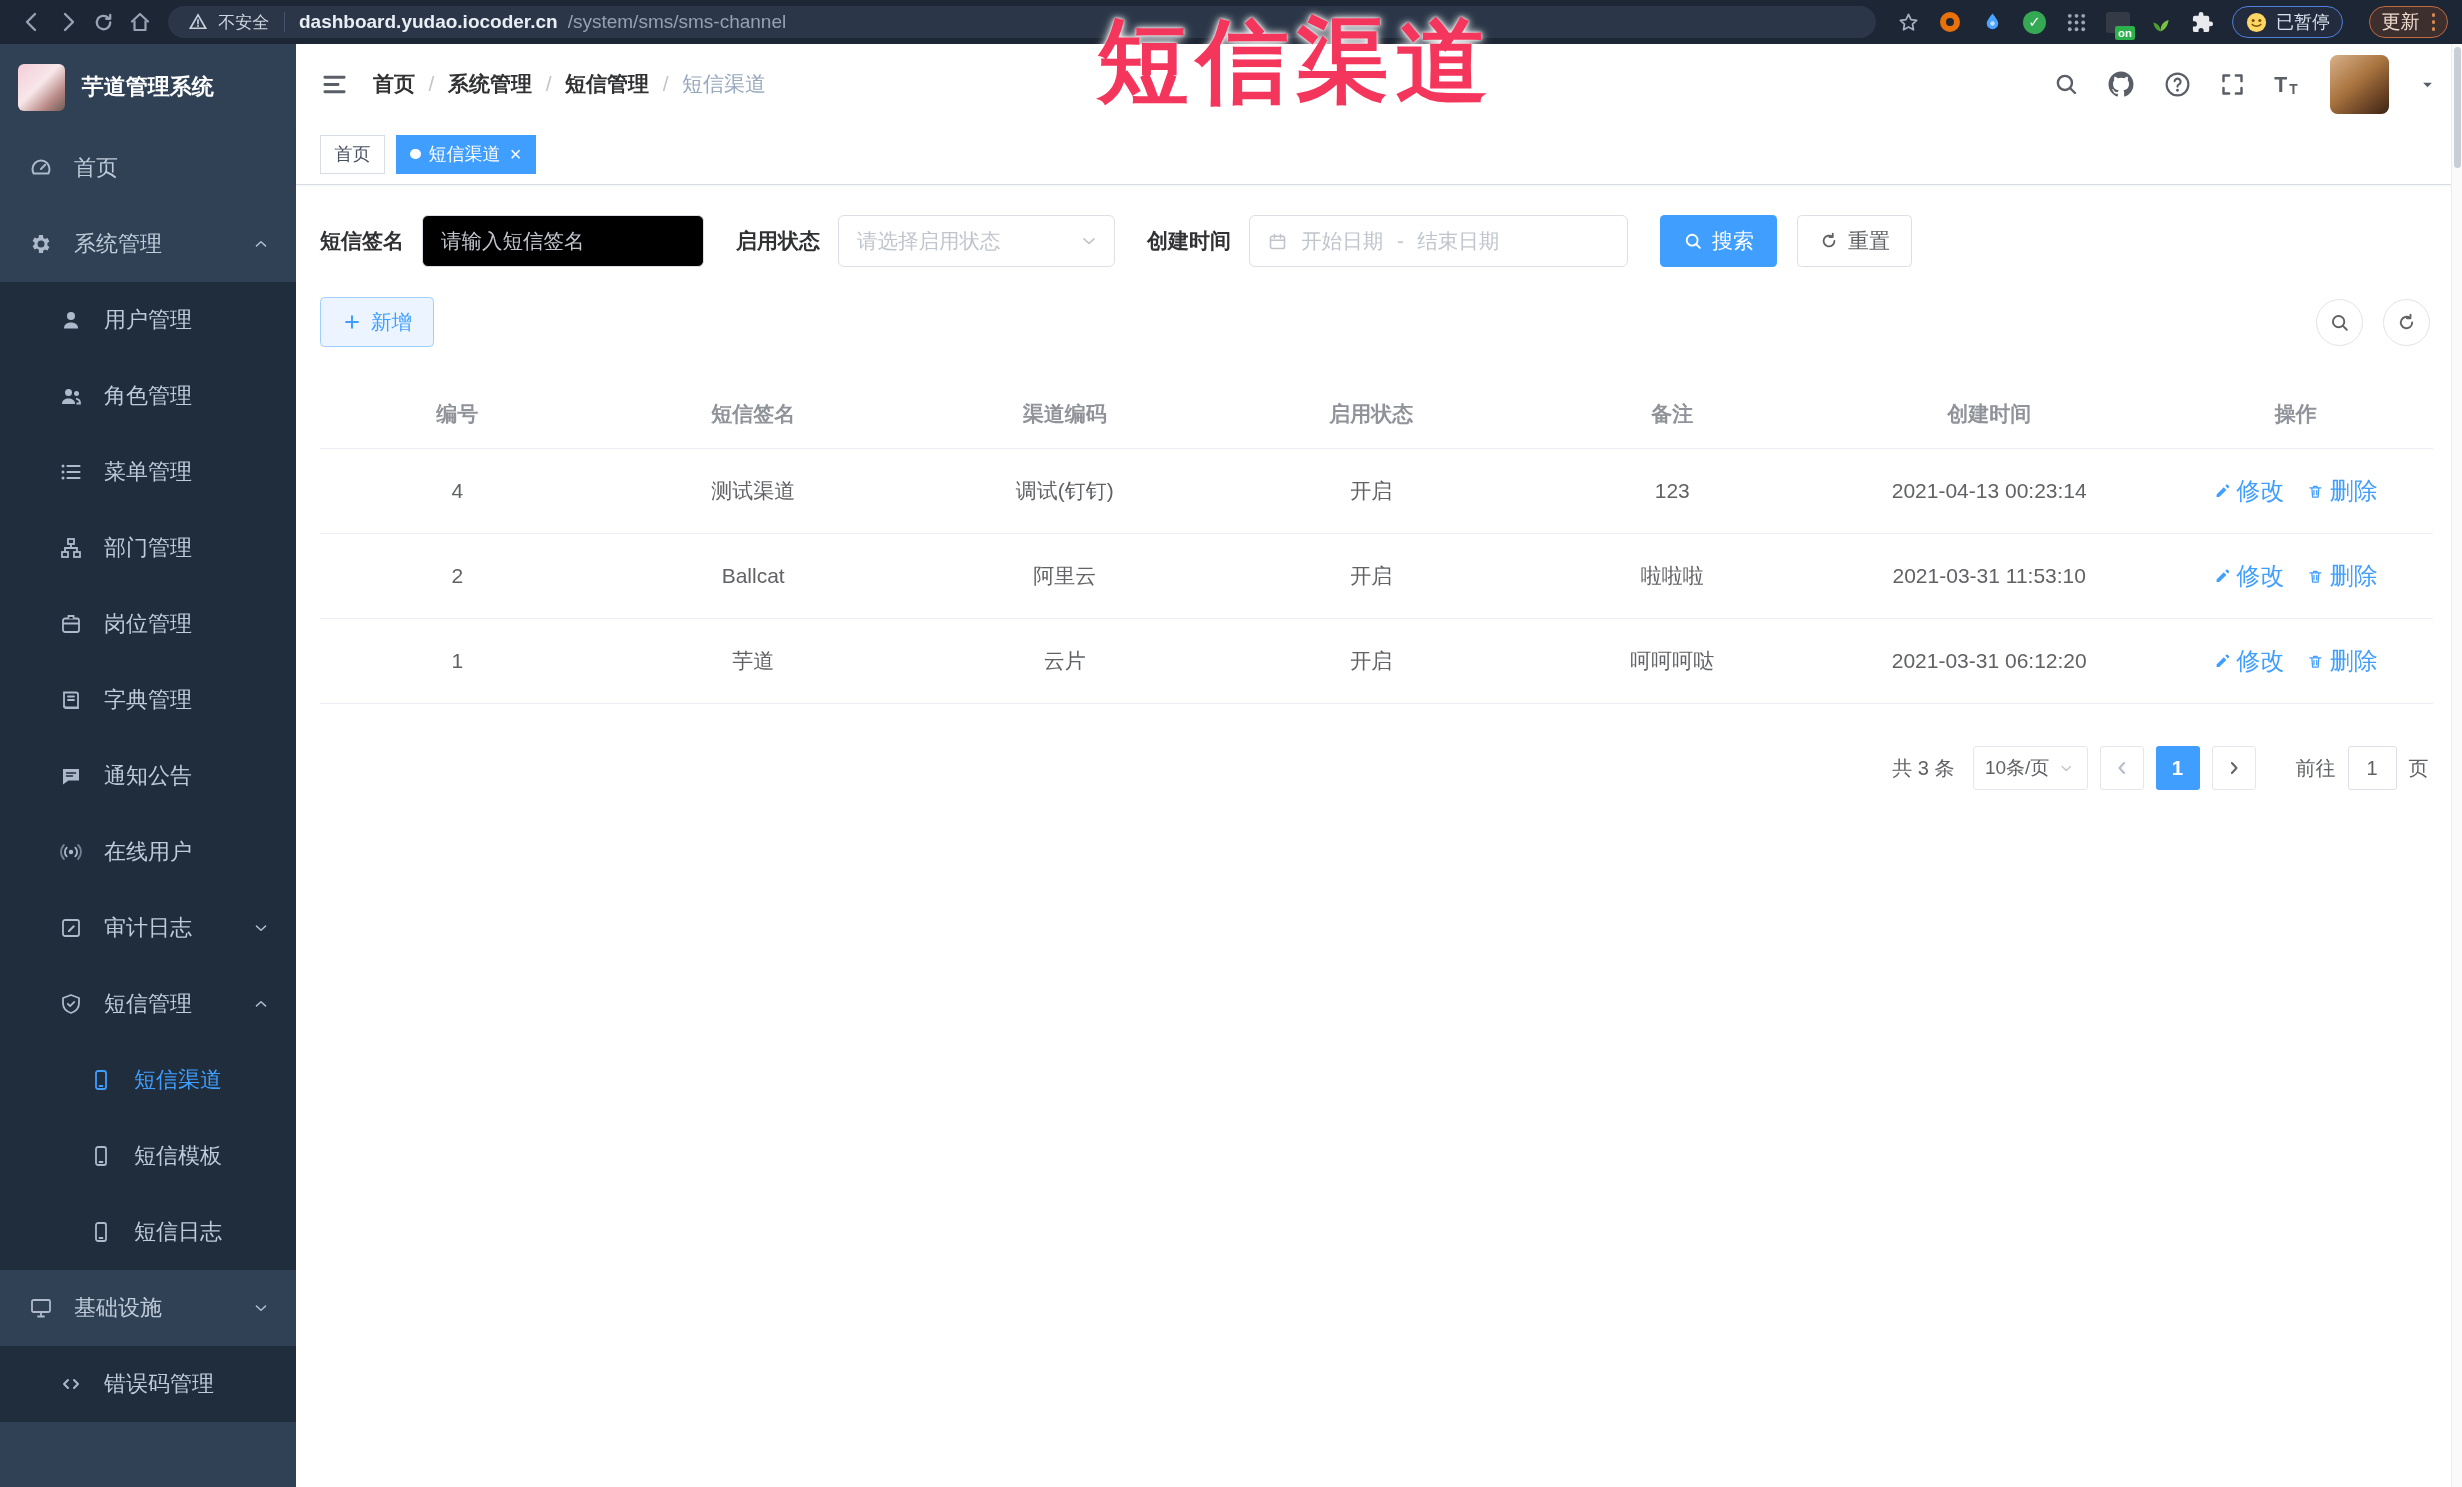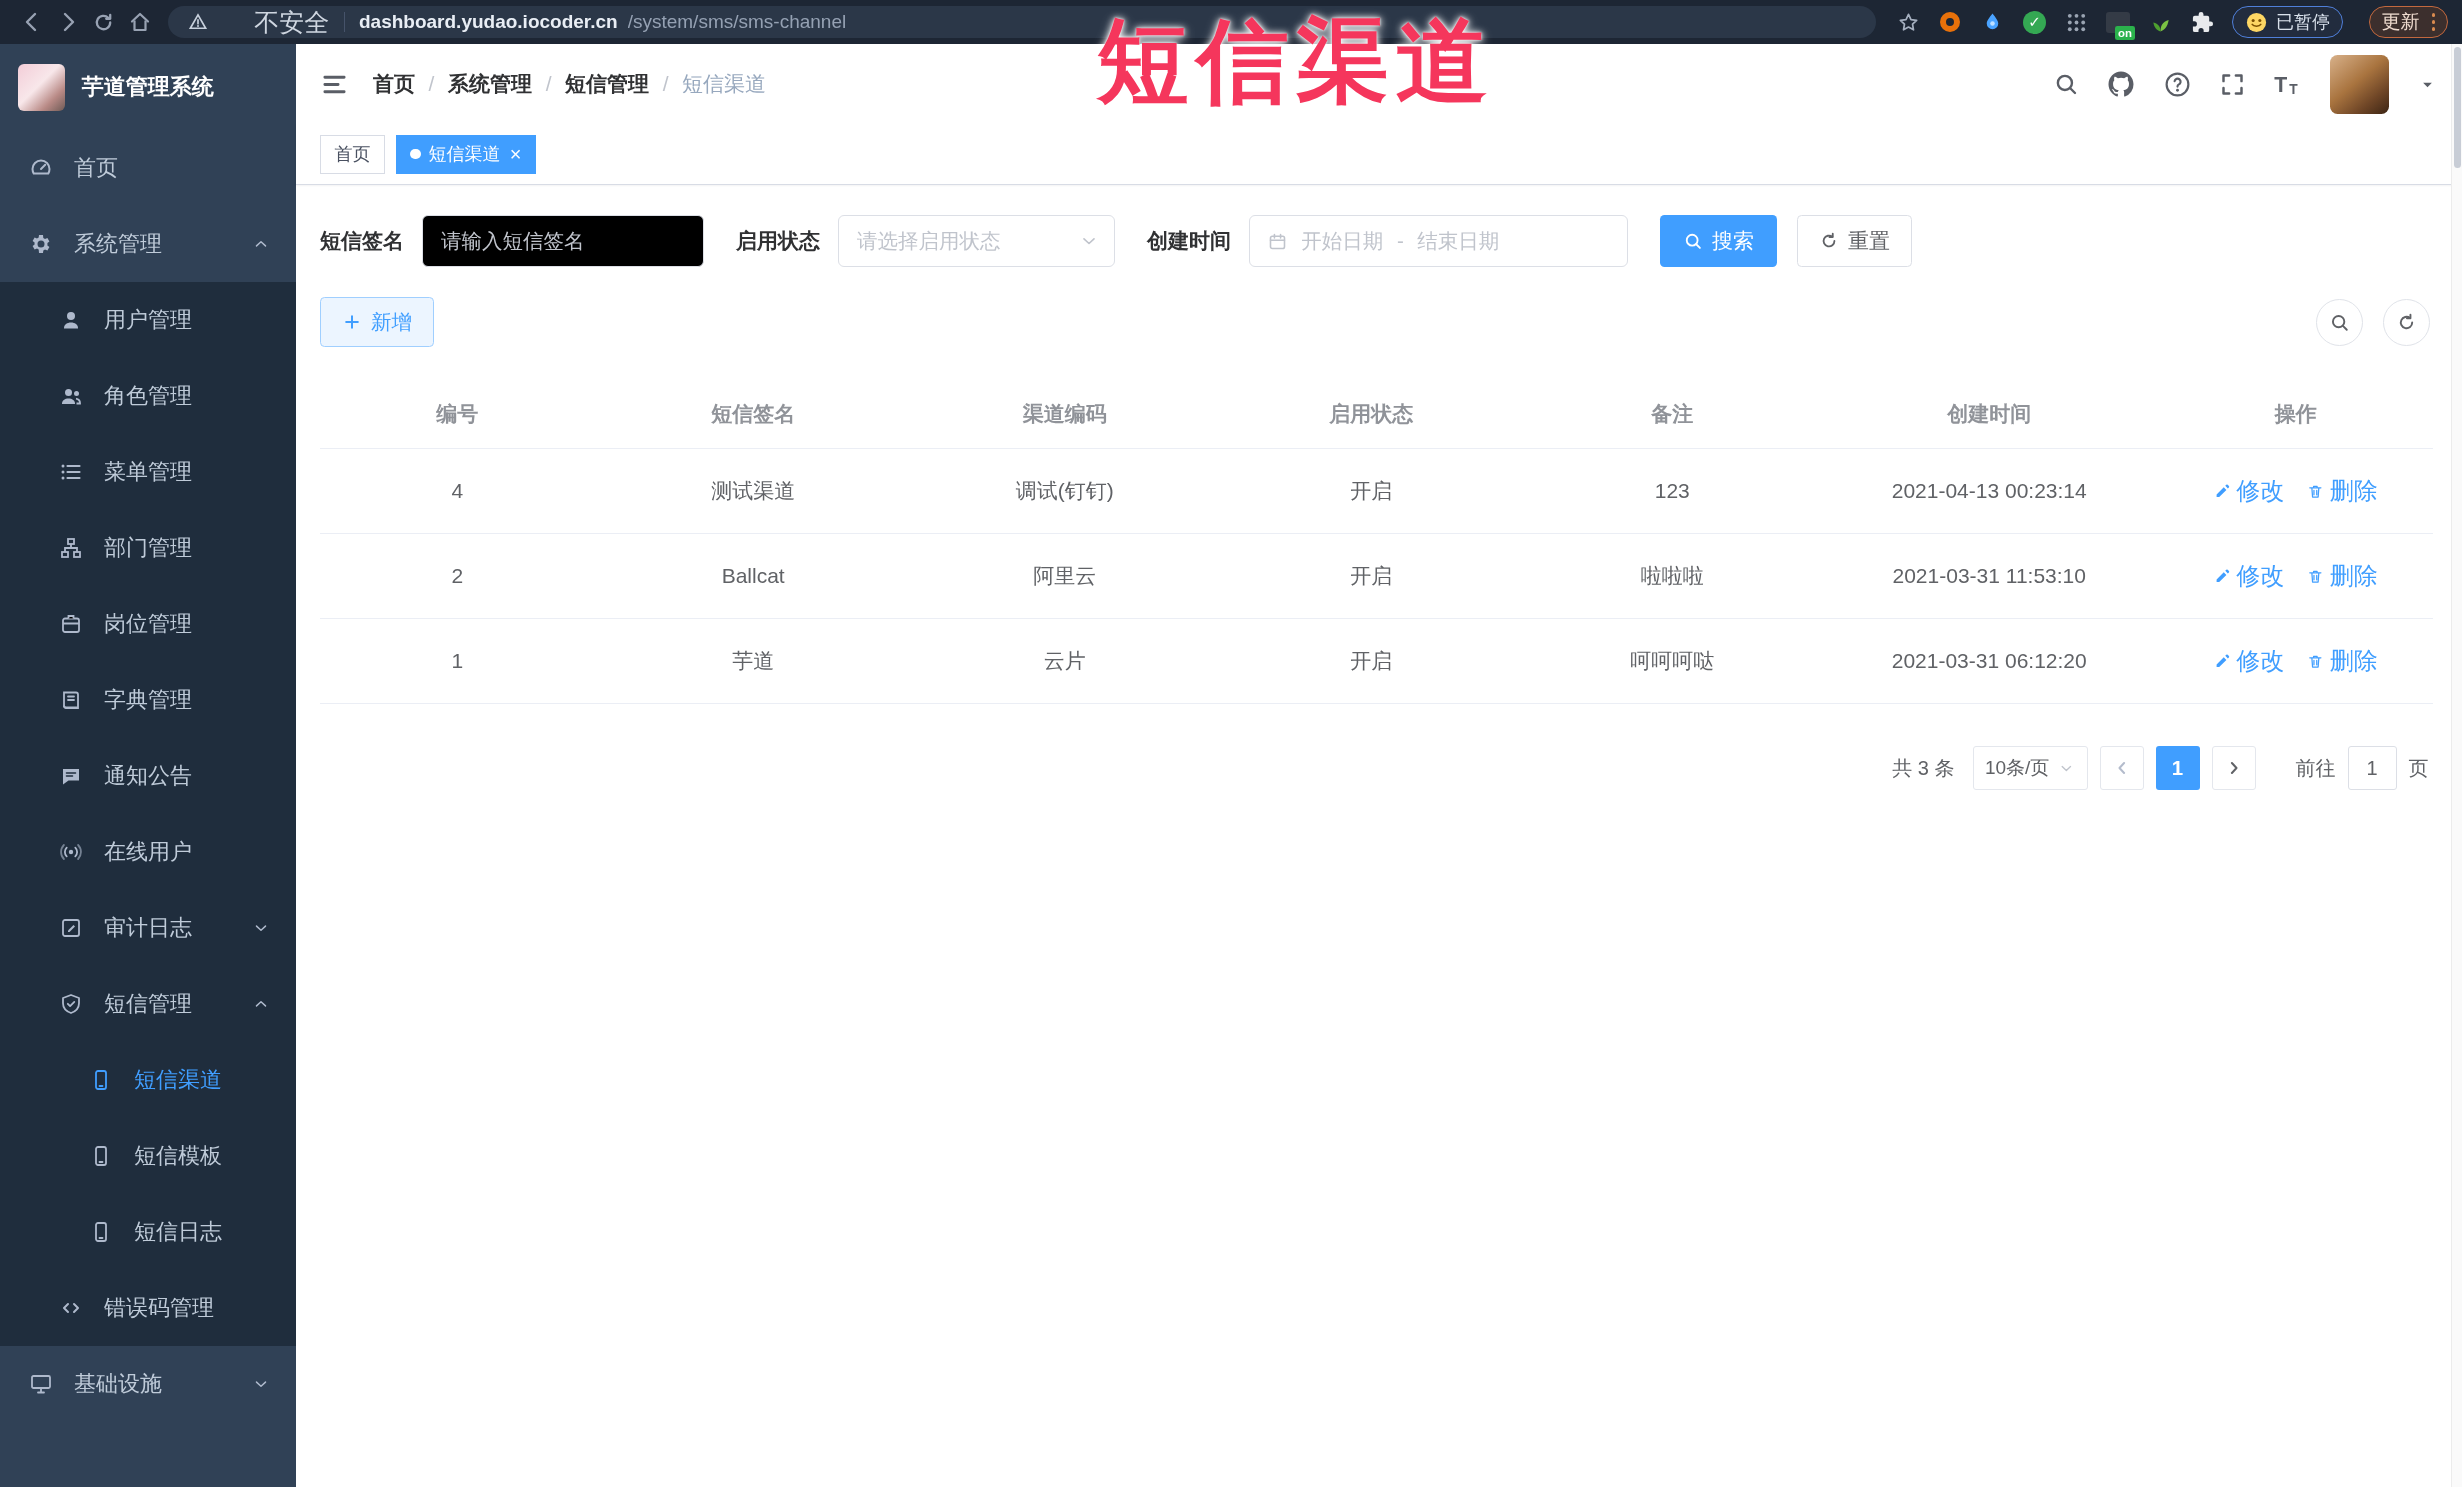--- a/index.html
+++ b/index.html
@@ -5,21 +5,21 @@
   * { margin:0; padding:0; box-sizing:border-box; }
   html,body { width:2462px; height:1488px; overflow:hidden; background:#fff;
     font-family:"Liberation Sans","DejaVu Sans",sans-serif; }
   svg { display:block; }
 
   
   .chrome { height:44px; background:#1d2634; display:flex; align-items:center; padding:0 13.6px; }
   .nav-btn { width:36px; height:36px; display:flex; align-items:center; justify-content:center; color:#98a2b3; flex:0 0 auto; }
   .omnibox { flex:1; min-width:0; height:32px; background:#2b3748; border-radius:16px; margin:0 20px 0 10.6px;
     display:flex; align-items:center; padding:0 20px; gap:10px; color:#c7d0dc; }
-  .sec-text { font-size:25px; color:#cfd6e0; white-space:nowrap;margin-left:36px; }
+  .sec-text { font-size:17px; color:#cfd6e0; white-space:nowrap; }
   .omni-div { width:0.8px; height:20px; background:#46536a; margin:0 4.5px; }
   .host { font-size:19px; color:#e9eef5; font-weight:700; white-space:nowrap; }
   .path { font-size:19px; color:#95a1b3; white-space:nowrap; overflow:hidden; }
   .ext-cluster { display:flex; align-items:center; gap:18px; flex:0 0 auto; color:#a5afbf; }
   .ext { width:24px; height:24px; display:flex; align-items:center; justify-content:center; position:relative; }
   .ring { width:20px; height:20px; border:6px solid #e8710a; border-radius:50%; }
   .check-circle { width:23px; height:23px; border-radius:50%; background:#34a853; color:#fff; font-size:15px; font-weight:700;
     display:flex; align-items:center; justify-content:center; }
   .onbox { width:26px; height:21px; background:#343b46; border-radius:3px; }
   .on-badge { position:absolute; right:-4.5px; bottom:-6px; background:#2bb24c; color:#fff; font-size:11.4px; font-weight:700;
@@ -403,41 +403,41 @@
         </div>
         <div class="mi l3">
           <span class="mi-icon">
             <svg viewBox="0 0 24 24" width="24" height="24">
               <rect x="7" y="3" width="10" height="18" rx="2" fill="none" stroke="currentColor" stroke-width="1.8"></rect>
               <path d="M10.5 18h3" stroke="currentColor" stroke-width="1.8" stroke-linecap="round"></path>
             </svg>
           </span>
           <span class="mi-label">短信日志</span>
         </div>
-        <div class="mi l2">
-          <span class="mi-icon">
-            <svg viewBox="0 0 24 24" width="24" height="24">
-              <path d="m9 8-4 4 4 4M15 8l4 4-4 4" fill="none" stroke="currentColor" stroke-width="2" stroke-linecap="round" stroke-linejoin="round"></path>
-            </svg>
-          </span>
-          <span class="mi-label">错误码管理</span>
-        </div>
         <div class="mi l1">
           <span class="mi-icon">
             <svg viewBox="0 0 24 24" width="24" height="24">
               <rect x="3" y="4" width="18" height="12" rx="1.5" fill="none" stroke="currentColor" stroke-width="1.8"></rect>
               <path d="M9 20.5h6M12 16v4.5" stroke="currentColor" stroke-width="1.8" stroke-linecap="round"></path>
             </svg>
           </span>
           <span class="mi-label">基础设施</span>
           <span class="chev">
             <svg viewBox="0 0 24 24" width="18" height="18">
               <path d="m6 9.5 6 5.5 6-5.5" fill="none" stroke="currentColor" stroke-width="2" stroke-linecap="round" stroke-linejoin="round"></path>
             </svg>
           </span>
+        </div>
+        <div class="mi l2">
+          <span class="mi-icon">
+            <svg viewBox="0 0 24 24" width="24" height="24">
+              <path d="m9 8-4 4 4 4M15 8l4 4-4 4" fill="none" stroke="currentColor" stroke-width="2" stroke-linecap="round" stroke-linejoin="round"></path>
+            </svg>
+          </span>
+          <span class="mi-label">错误码管理</span>
         </div>
       </nav>
   </aside>
 
   <div class="main">
 
     <div class="navbar">
       <span class="hamburger">
           <svg viewBox="0 0 24 24" width="29" height="29">
             <path d="M4 6h16M4 12h11M4 18h16" stroke="currentColor" stroke-width="2.3" stroke-linecap="round"></path>

